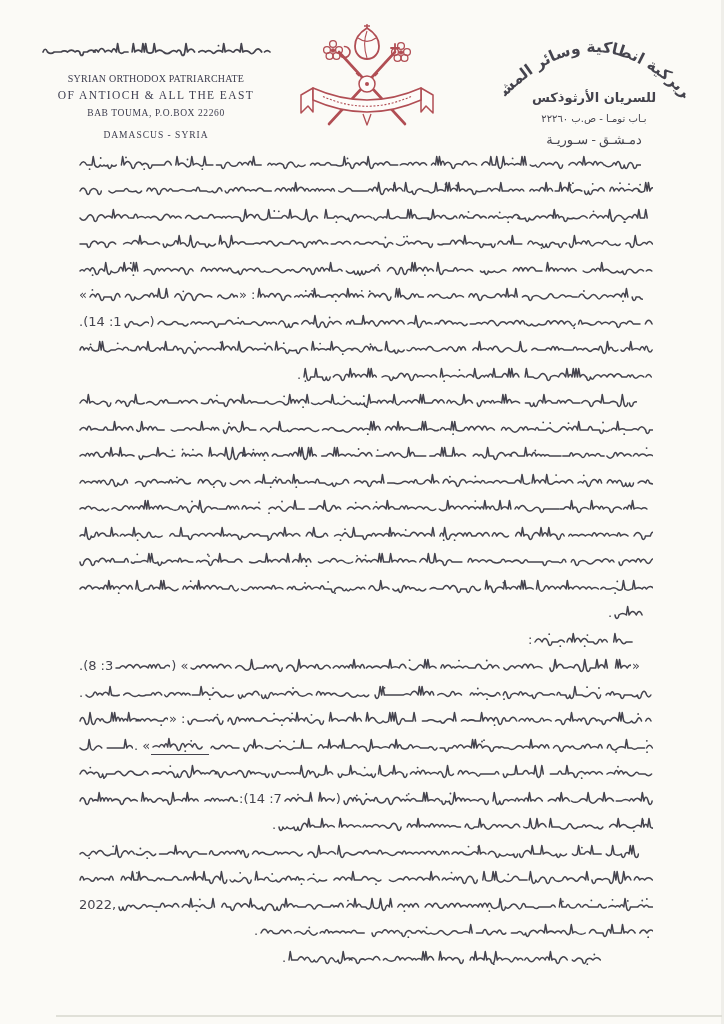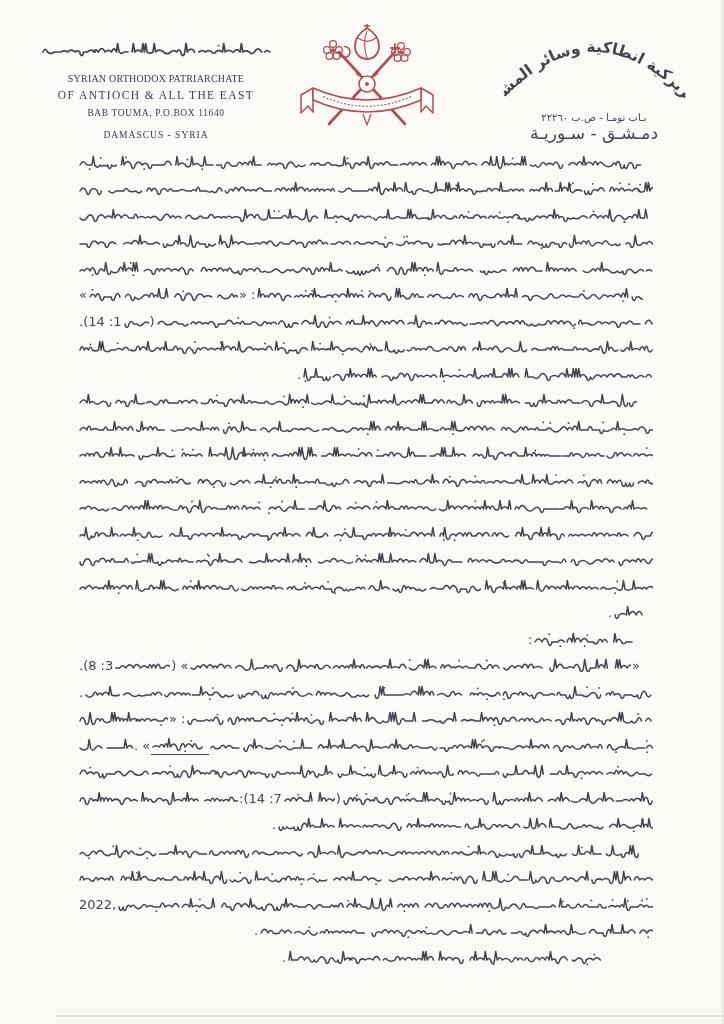--- a/index.html
+++ b/index.html
@@ -22,21 +22,21 @@
   
   .emblem{position:absolute;left:297px;top:24px;width:140px;height:124px;
           color:var(--red,#b14e54);}
 
   
   .lh-right{position:absolute;right:14px;top:24px;width:232px;text-align:center;
             color:var(--ink,#3c3c45);direction:rtl;}
   .arc-svg{display:block;margin:0 auto;}
   .ar-sub{font-size:13px;font-weight:bold;margin-top:-14px;}
   .ar-addr1{font-size:10px;margin-top:8px;letter-spacing:.5px;}
-  .ar-addr2{font-size:17px;margin-top:0;letter-spacing:.5px;}
+  .ar-addr2{font-size:13px;margin-top:8px;letter-spacing:.5px;font-family:Liberation Serif, serif;}
 
   
   .body-text{position:absolute;left:78px;top:149px;width:575px;color:var(--ink,#45444e);}
   .tline{display:flex;align-items:center;height:26.5px;margin-left:auto;}
   .scr{display:inline-block;line-height:0;}
   .scr svg{display:block;}
   .und{border-bottom:1.2px solid var(--ink,#45444e);}
   .btext{font-size:13px;line-height:19px;white-space:pre;padding:0 1px;}
 </style>
 </head>
@@ -46,21 +46,21 @@
 
   <div class="lh-left">
     <div class="syr-title"><svg width="230" height="19" viewBox="0 0 230 19">
           <path d="M2.0,12 c1.5,-3.7 3.0,-3.7 4.5,0 c2.2,1.9 4.5,1.9 6.7,0 l6.9,0 c2.2,-1.5 4.3,-1.5 6.5,0 c2.5,-2.5 5.0,-2.5 7.5,0 c1.5,-1.6 3.1,-1.6 4.6,0 c0.8,4.6 3.2,4.6 3.9,0 l3.6,0 c2.7,-2.4 5.3,-2.4 8.0,0M52.6,12 c1.6,-2.9 3.1,-2.9 4.7,0 c2.3,-4.7 4.5,-4.7 6.8,0 c2.1,-2.0 4.3,-2.0 6.4,0 c1.6,-4.3 3.3,-4.3 4.9,0 l1.2,-8.5 l1.5,8.5 c1.7,1.7 3.4,1.7 5.0,0 l3.9,0M91.1,12 l1.2,-8.5 l1.5,8.5 c2.3,-2.6 4.6,-2.6 6.9,0 l1.2,-8.5 l1.5,8.5 l1.2,-8.5 l1.5,8.5 c2.0,1.4 3.9,1.4 5.9,0 l1.2,-8.5 l1.5,8.5 c2.6,-2.5 5.2,-2.5 7.8,0 c2.4,2.2 4.9,2.2 7.3,0 c2.0,-1.9 4.0,-1.9 5.9,0 c1.4,-2.4 2.8,-2.4 4.2,0 c0.8,4.6 3.2,4.6 3.9,0 l1.2,-8.5 l1.5,8.5 c2.4,-3.8 4.8,-3.8 7.1,0M157.8,12 c2.3,-1.9 4.6,-1.9 6.8,0 c2.1,-1.9 4.2,-1.9 6.2,0 c1.2,1.8 2.5,1.8 3.7,0 c2.3,-1.7 4.6,-1.7 7.0,0 l1.2,-8.5 l1.5,8.5 c2.4,-2.3 4.8,-2.3 7.2,0M192.7,12 c2.1,-3.1 4.3,-3.1 6.4,0 l1.2,-8.5 l1.5,8.5 c2.2,-1.6 4.3,-1.6 6.5,0 c1.7,2.3 3.3,2.3 5.0,0 c2.5,-4.3 4.9,-4.3 7.4,0M223.5,12 c1.8,-1.7 3.7,-1.7 5.5,0" fill="none" stroke="currentColor" stroke-width="1.7" stroke-linecap="round" stroke-linejoin="round"></path>
           <g fill="currentColor">
             <circle cx="177.5" cy="5.7" r="0.9"></circle>
           </g>
         </svg></div>
     <div class="en1">SYRIAN ORTHODOX PATRIARCHATE</div>
     <div class="en2">OF ANTIOCH &amp; ALL THE EAST</div>
-    <div class="en3">BAB TOUMA, P.O.BOX 11640</div>
+    <div class="en3">BAB TOUMA, P.O.BOX 22260</div>
     <div class="en4">DAMASCUS - SYRIA</div>
   </div>
 
   <div class="emblem">
     <svg width="140" height="124" viewBox="0 0 140 124">
 
       <path d="M32,100 L98,28" stroke="currentColor" stroke-width="2.6" fill="none" stroke-linecap="round"></path>
       <path d="M108,100 L42,28" stroke="currentColor" stroke-width="2.6" fill="none" stroke-linecap="round"></path>
       <path d="M98,20 v8 M94,24 h8" stroke="currentColor" stroke-width="1.8" fill="none" stroke-linecap="round"></path>
       <path d="M42,28 a5.5,5.5 0 1,0 5.5,-5.5" stroke="currentColor" stroke-width="1.6" fill="none" stroke-linecap="round"></path>
@@ -96,20 +96,21 @@
     </svg>
   </div>
 
   <div class="lh-right">
     <svg class="arc-svg" width="216" height="80" viewBox="0 0 216 80">
       <path id="arcp" d="M16,76 Q108,-20 200,76" fill="none"></path>
       <text font-size="15.5" font-weight="bold" fill="var(--ink,#45444e)" font-family="DejaVu Sans, sans-serif">
         <textPath href="#arcp" startOffset="50%" text-anchor="middle">بطريركية انطاكية وسائر المشرق</textPath>
       </text>
     </svg>
+    <div class="ar-sub">للسريان الأرثوذكس</div>
     <div class="ar-addr1">بـاب تومـا - ص.ب ٢٢٢٦٠</div>
     <div class="ar-addr2">دمـشـق - سـوريـة</div>
   </div>
 
   <div class="body-text">
       <div class="tline" style="width: 563px; margin-right: 12px;">
         <span class="scr" style="flex: 1 1 563px;">
           <svg width="100%" preserveAspectRatio="none" height="19" viewBox="0 0 563 19">
             <path d="M2.0,12 c2.3,-4.2 4.5,-4.2 6.8,0 l5.2,0 l1.2,-8.5 l1.5,8.5 c1.8,2.9 3.6,2.9 5.5,0 c1.3,1.6 2.5,1.6 3.8,0 c1.2,1.4 2.5,1.4 3.7,0 c0.8,4.6 3.2,4.6 3.9,0 c1.6,1.8 3.2,1.8 4.7,0M43.4,12 l1.2,-8.5 l1.5,8.5 c2.4,-4.7 4.7,-4.7 7.1,0 c0.8,4.6 3.2,4.6 3.9,0 c2.4,-4.0 4.7,-4.0 7.1,0 c2.0,-2.5 3.9,-2.5 5.9,0 c0.8,4.6 3.2,4.6 3.9,0 l6.7,0 l5.7,0 c2.3,-4.9 4.6,-4.9 6.9,0M97.8,12 l1.2,-8.5 l1.5,8.5 c2.3,-2.6 4.6,-2.6 6.9,0 c1.7,2.8 3.5,2.8 5.2,0 l1.2,-8.5 l1.5,8.5 c2.1,-2.0 4.3,-2.0 6.4,0 c1.2,1.4 2.5,1.4 3.7,0 l1.2,-8.5 l1.5,8.5 l6.8,0M138.4,12 l4.8,0 c0.8,4.6 3.2,4.6 3.9,0 c1.8,-3.8 3.6,-3.8 5.4,0 c2.3,1.8 4.5,1.8 6.8,0 c1.6,-3.8 3.3,-3.8 4.9,0 c2.0,-3.5 3.9,-3.5 5.9,0 c1.4,-4.9 2.8,-4.9 4.2,0 l1.2,-8.5 l1.5,8.5 l6.2,0M189.8,12 c1.3,-2.4 2.5,-2.4 3.8,0 c1.5,-1.8 3.0,-1.8 4.5,0 c2.4,-2.5 4.9,-2.5 7.3,0 c0.8,4.6 3.2,4.6 3.9,0 c2.3,-3.9 4.6,-3.9 6.8,0 c1.4,3.0 2.8,3.0 4.2,0 c2.3,2.0 4.5,2.0 6.8,0M232.5,12 c1.5,-2.4 3.0,-2.4 4.4,0 c1.8,-2.8 3.6,-2.8 5.5,0 l4.3,0 c2.2,-3.3 4.3,-3.3 6.5,0 l4.9,0 c2.3,1.3 4.7,1.3 7.0,0 l1.2,-8.5 l1.5,8.5 c1.5,-2.9 3.0,-2.9 4.5,0 c0.8,4.6 3.2,4.6 3.9,0 c1.7,-2.7 3.4,-2.7 5.1,0M281.7,12 c2.4,-4.1 4.8,-4.1 7.2,0 l1.2,-8.5 l1.5,8.5 c0.8,4.6 3.2,4.6 3.9,0 c1.5,-2.2 3.0,-2.2 4.4,0 c1.9,-2.7 3.8,-2.7 5.6,0 c2.2,-4.4 4.4,-4.4 6.7,0 l7.5,0M322.3,12 c2.5,-1.7 4.9,-1.7 7.4,0 c1.7,-3.4 3.3,-3.4 5.0,0 c2.3,-3.8 4.7,-3.8 7.0,0 c2.3,-2.9 4.6,-2.9 6.9,0M353.4,12 c1.4,-2.8 2.7,-2.8 4.1,0 l1.2,-8.5 l1.5,8.5 l1.2,-8.5 l1.5,8.5 c1.2,-4.9 2.5,-4.9 3.7,0 c2.2,-3.6 4.5,-3.6 6.7,0 c0.8,4.6 3.2,4.6 3.9,0 c2.3,-1.7 4.7,-1.7 7.0,0 c2.3,-5.1 4.5,-5.1 6.8,0 c2.5,-2.2 5.1,-2.2 7.6,0M403.7,12 c2.6,-4.2 5.2,-4.2 7.9,0 l1.2,-8.5 l1.5,8.5 l3.2,0 l1.2,-8.5 l1.5,8.5 c0.8,4.6 3.2,4.6 3.9,0 l1.2,-8.5 l1.5,8.5 c1.2,-2.1 2.4,-2.1 3.5,0 c2.1,-2.0 4.1,-2.0 6.2,0 c2.1,-1.8 4.2,-1.8 6.3,0 l1.2,-8.5 l1.5,8.5 l1.2,-8.5 l1.5,8.5M452.2,12 c1.8,1.5 3.6,1.5 5.4,0 c1.6,3.0 3.2,3.0 4.8,0 c1.9,-3.4 3.7,-3.4 5.6,0 c2.4,-2.2 4.8,-2.2 7.1,0 c1.9,-4.1 3.7,-4.1 5.6,0 c0.8,4.6 3.2,4.6 3.9,0M490.9,12 c2.6,-3.3 5.2,-3.3 7.7,0 c2.0,-4.2 4.0,-4.2 6.0,0 l1.2,-8.5 l1.5,8.5 c2.6,-3.7 5.2,-3.7 7.8,0 c1.5,-4.6 2.9,-4.6 4.4,0 c2.1,-3.8 4.3,-3.8 6.4,0M526.6,12 c2.6,2.4 5.2,2.4 7.8,0 c1.2,-2.9 2.4,-2.9 3.5,0 c1.5,-4.8 2.9,-4.8 4.4,0 c0.8,4.6 3.2,4.6 3.9,0 c0.8,4.6 3.2,4.6 3.9,0 c1.6,-3.2 3.2,-3.2 4.8,0 c0.8,4.6 3.2,4.6 3.9,0 l7.2,0" fill="none" stroke="currentColor" stroke-width="1.5" stroke-linecap="round" stroke-linejoin="round"></path>
             <g fill="currentColor">

